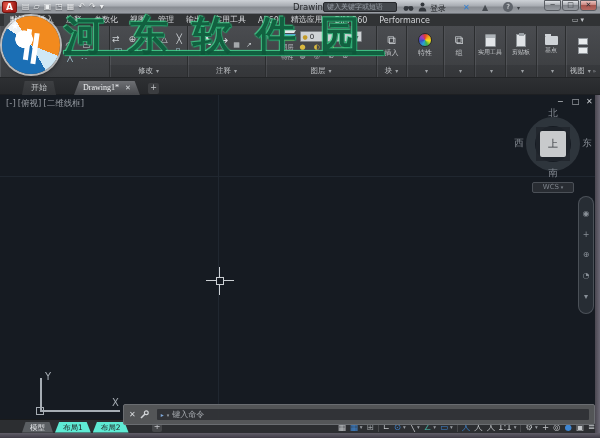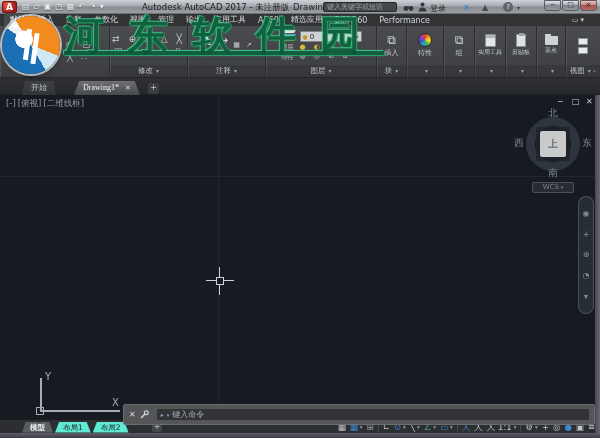--- a/index.html
+++ b/index.html
@@ -143,21 +143,21 @@
   .cmdico{color:#7fa8d9;font-size:6px;}
   .cmddd::before{content:"▾";}
   .cmddd{color:#9aa0a6;font-size:5px;}
   .cmdph{color:#a9adb2;font-size:8px;}
 
   
   .bottombar{position:absolute;left:0;top:419px;width:600px;height:14px;background:#2c2e31;border-top:1px solid #191b1d;}
   .layouttabs{position:absolute;left:22px;top:0;height:14px;display:flex;gap:2px;align-items:center;}
   .ltab{height:11px;line-height:11px;padding:0 8px;font-size:7.5px;color:#212325;background:#5eead4;
     clip-path:polygon(12% 0,88% 0,100% 100%,0 100%);white-space:nowrap;}
-  .ltab.active{background:#5a5e62;color:#e8eaec;font-weight:bold;}
+  .ltab.active{background:#5a5e62;color:#e8eaec;}
   .addlayout{width:10px;height:10px;background:#45474a;border-radius:2px;color:#c3c6c9;
     text-align:center;line-height:9px;font-size:8px;}
   .addlayout::before{content:"+";}
   .statusicons{position:absolute;right:5px;top:0;height:14px;display:flex;align-items:center;gap:4px;
     font-size:8.5px;max-width:330px;overflow:hidden;}
   .sicon{line-height:14px;white-space:nowrap;}
   .ssep{width:1px;height:9px;background:#47494c;}
   .sdd{font-size:5.5px;color:#9a9ea3;margin-left:-2px;}
 
   
@@ -191,21 +191,20 @@
     <div class="qat">
         <span class="qicon">▤</span>
         <span class="qicon">▱</span>
         <span class="qicon">▣</span>
         <span class="qicon">◳</span>
         <span class="qicon">▦</span>
         <span class="qicon">↶</span>
         <span class="qicon">↷</span>
         <span class="qicon">▾</span>
       </div>
-    <span class="wtitle">Autodesk AutoCAD 2017 - 未注册版</span>
     <span class="wdoc">Drawing1.d...</span>
     <span class="searchwrap">
       <input placeholder="键入关键字或短语" style="">
     </span>
     <span class="tbicon" style="left:403px">
       <svg width="11" height="9" viewBox="0 0 11 9">
           <circle cx="3" cy="5.5" r="2.4" fill="#33373d"></circle>
           <circle cx="8" cy="5.5" r="2.4" fill="#33373d"></circle>
           <rect x="4" y="3.5" width="3" height="2" fill="#33373d"></rect>
         </svg>

